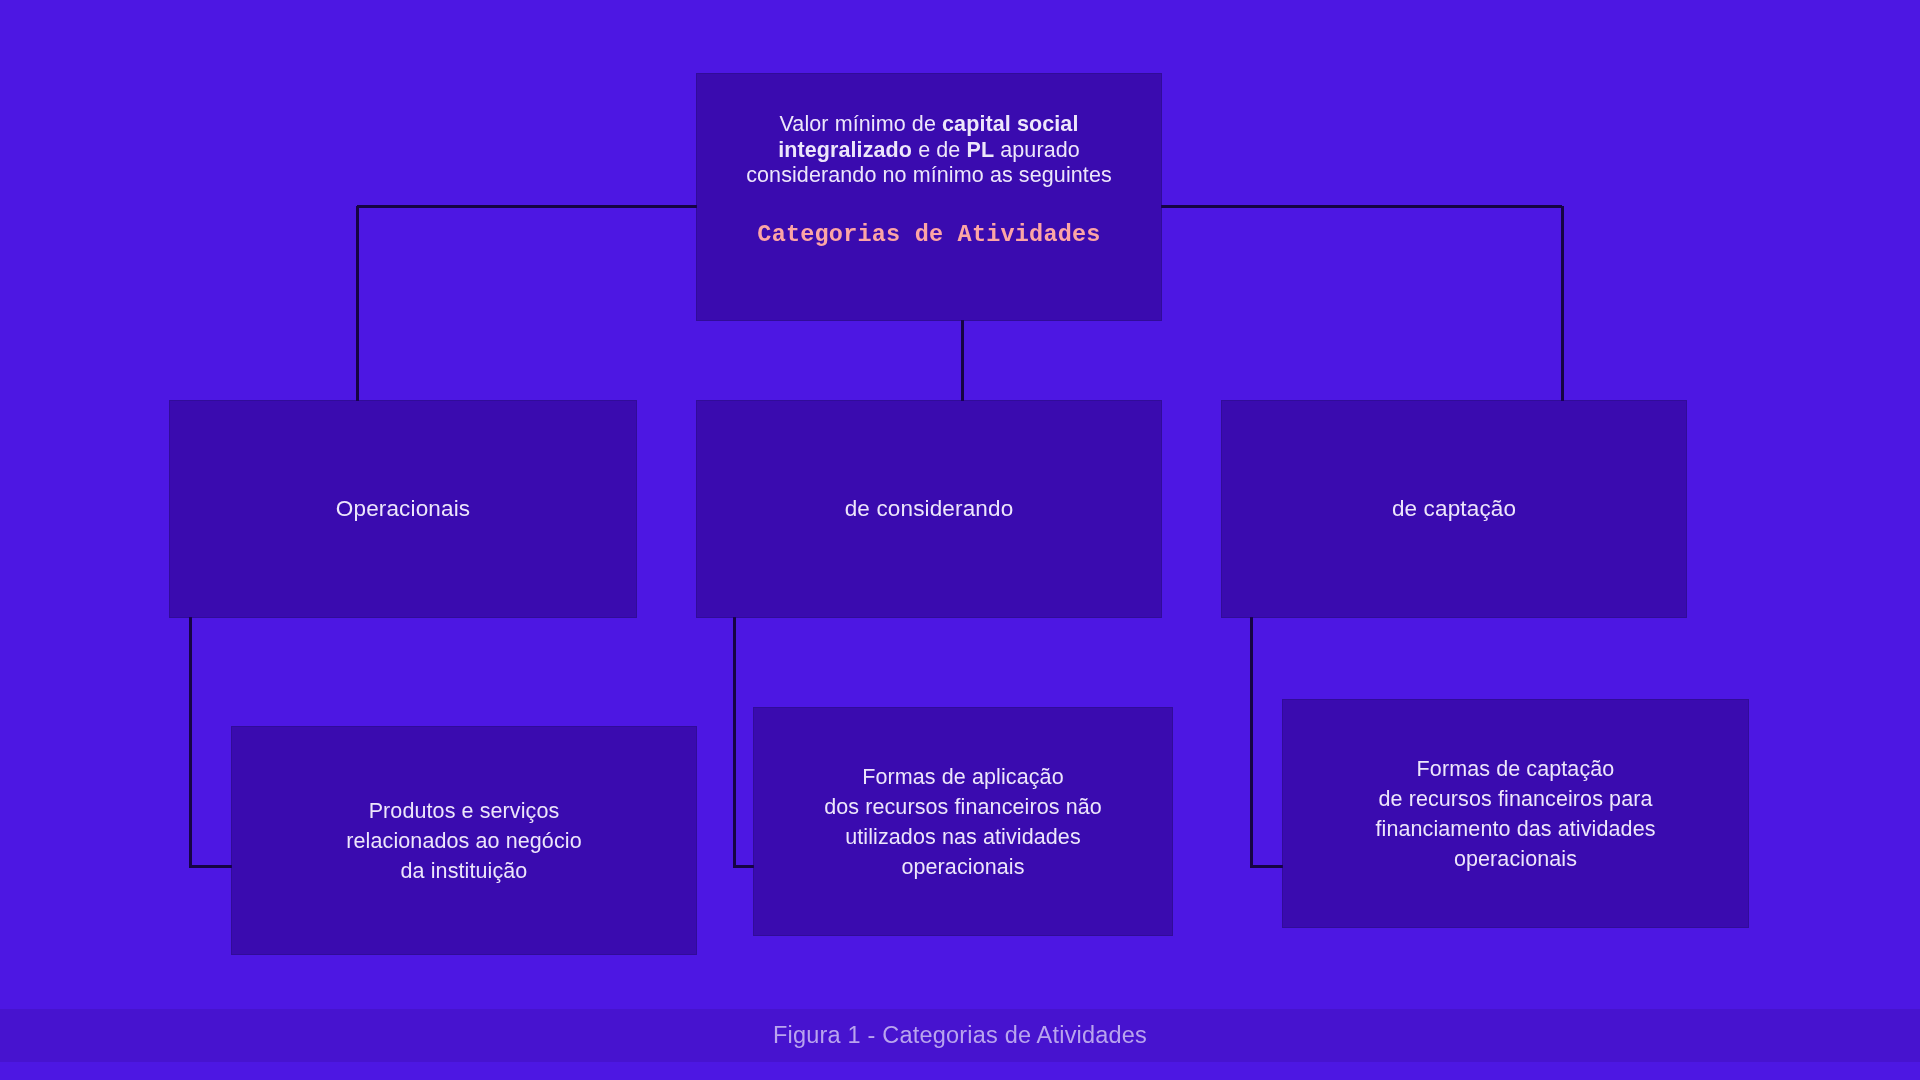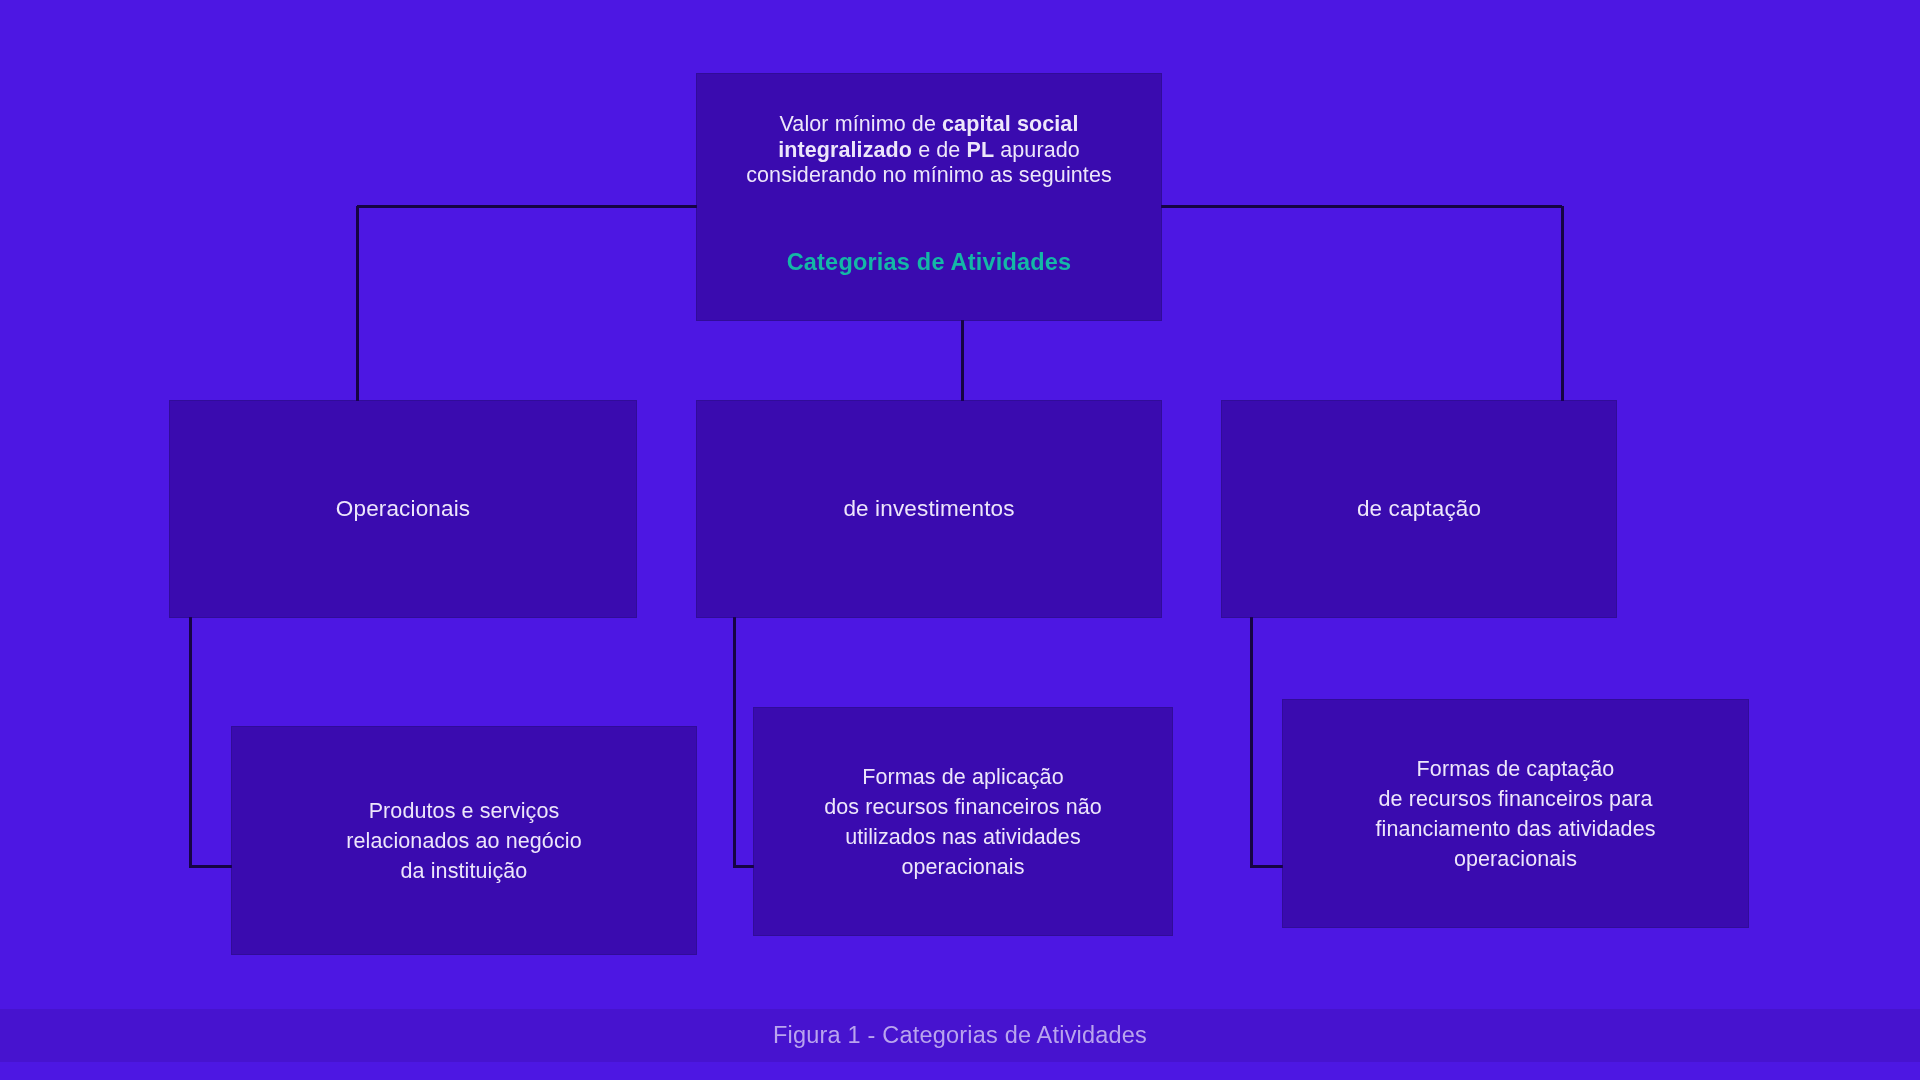--- a/index.html
+++ b/index.html
@@ -35,21 +35,20 @@
     position: absolute;
     background: #3A0BAF;
     box-sizing: border-box;
     display: flex;
     flex-direction: column;
     align-items: center;
     justify-content: center;
     color: #EDE6FB;
     text-align: center;
     box-shadow: 0 0 0 1px rgba(28,3,92,0.55);
-    gap: 28px;
   }
 
   
   #root-node {
     left: 697px;
     top: 74px;
     width: 464px;
     height: 246px;
     padding: 26px 22px 26px 22px;
     justify-content: flex-start;
@@ -80,21 +79,21 @@
     justify-content: center;
   }
   .node.mid .node-label {
     font-size: 22.5px;
     line-height: 28px;
     font-weight: 400;
     letter-spacing: 0.15px;
   }
   #mid-node-0 { left: 170px;  width: 466px; }
   #mid-node-1 { left: 697px;  width: 464px; }
-  #mid-node-2 { left: 1222px; width: 394px; }
+  #mid-node-2 { left: 1222px; width: 464px; }
 
   
   .node.leaf {
     height: 227px;
     align-items: center;
     justify-content: center;
   }
   .node.leaf .node-label {
     font-size: 21.5px;
     line-height: 30px;
@@ -145,28 +144,28 @@
       <path d="M 734 617 L 734 866 L 820 866"></path>
 
       <path d="M 1251 617 L 1251 866 L 1345 866"></path>
     </g>
   </svg>
 
   <div class="node" id="root-node" style="background: rgb(58, 11, 175); color: rgb(237, 230, 251);">
     <div class="root-paragraph">
       <span>Valor mínimo de </span><b>capital social integralizado</b><span> e de </span><b>PL</b><span> apurado considerando no mínimo as seguintes</span>
     </div>
-    <div class="root-heading" style="color: #14b8a6;">Categorias de Atividades</div>
+    <div class="root-heading" style="color: #fca5a5; font-family: Liberation Mono, monospace;">Categorias de Atividades</div>
   </div>
 
   <div class="node mid" id="mid-node-0" style="background: rgb(58, 11, 175); color: rgb(237, 230, 251);">
     <div class="node-label">Operacionais</div>
   </div>
   <div class="node mid" id="mid-node-1" style="background: rgb(58, 11, 175); color: rgb(237, 230, 251);">
-    <div class="node-label">de investimentos</div>
+    <div class="node-label">de considerando</div>
   </div>
   <div class="node mid" id="mid-node-2" style="background: rgb(58, 11, 175); color: rgb(237, 230, 251);">
     <div class="node-label">de captação</div>
   </div>
 
   <div class="node leaf" id="leaf-node-0" style="background: rgb(58, 11, 175); color: rgb(237, 230, 251); margin-top: 19px;">
     <div class="node-label">Produtos e serviços
 relacionados ao negócio
 da instituição</div>
   </div>

